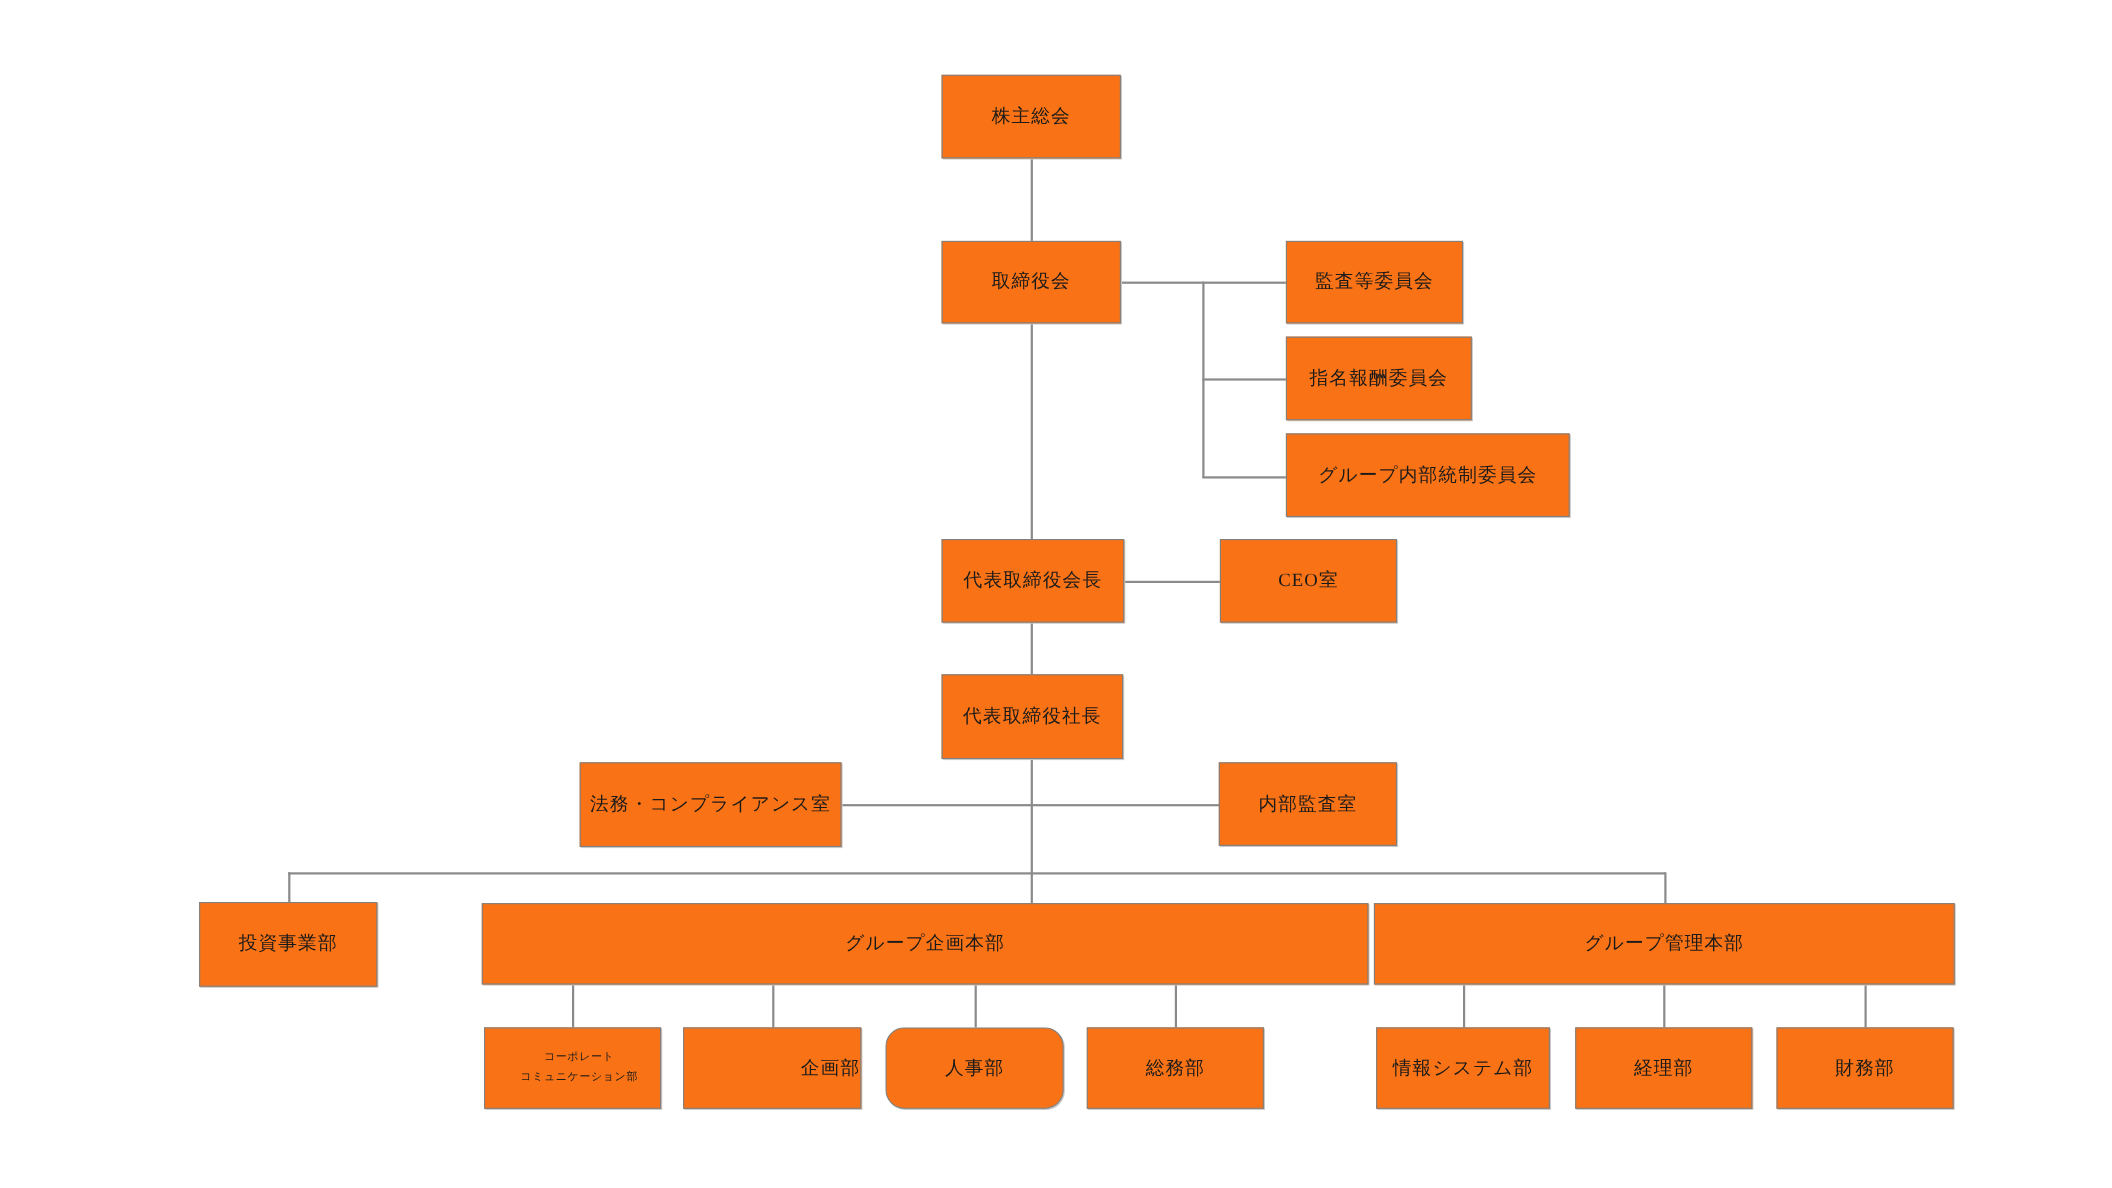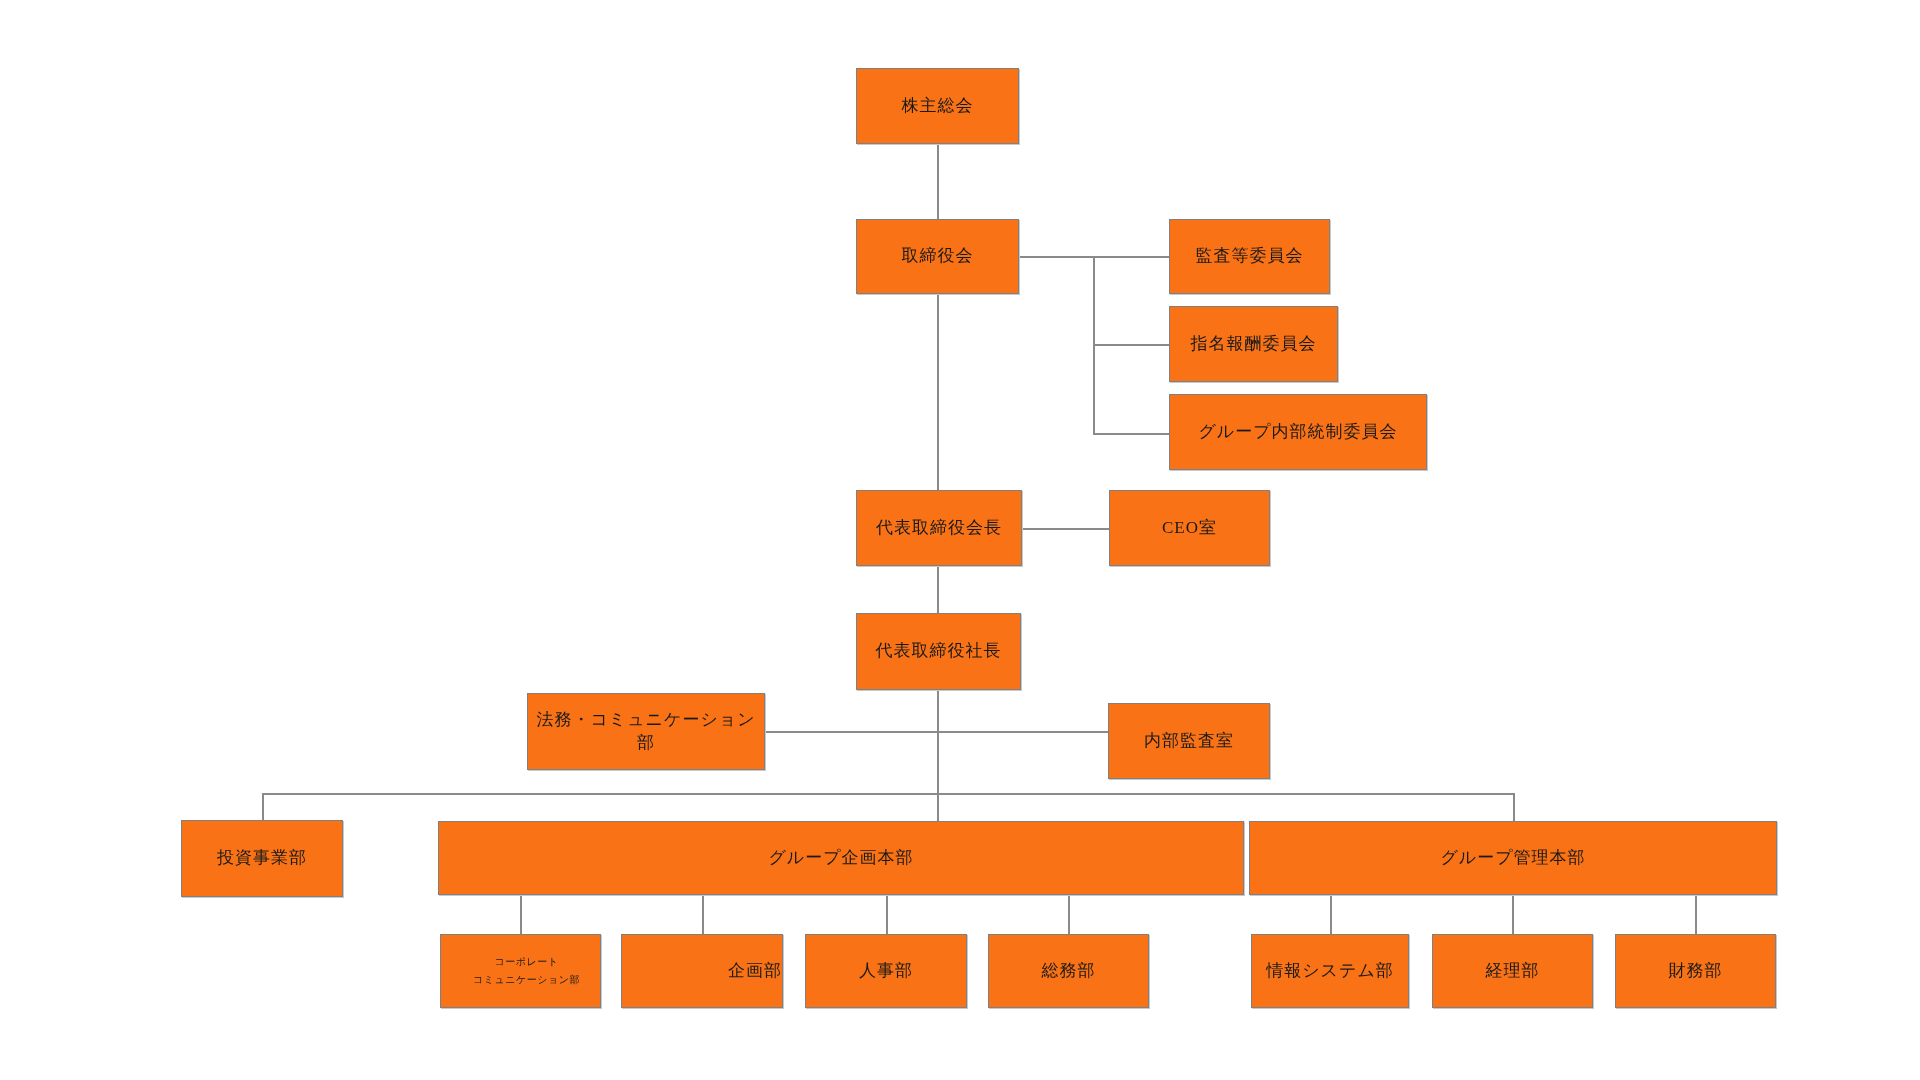--- a/index.html
+++ b/index.html
@@ -104,24 +104,24 @@
 
   <div class="node" style="left:1109px;top:490px;width:161px;height:76px;">
     <span>CEO室</span>
   </div>
 
   <div class="node" style="left:856px;top:613px;width:165px;height:77px;">
     <span>代表取締役社長</span>
   </div>
 
   <div class="node" style="left:527px;top:693px;width:238px;height:77px;">
-    <span>法務・コミュニケーション部</span>
+    <span>法務・コンプライアンス室</span>
   </div>
 
-  <div class="node" style="left:1108px;top:693px;width:162px;height:76px;margin-top:10px;">
+  <div class="node" style="left:1108px;top:693px;width:162px;height:76px;">
     <span>内部監査室</span>
   </div>
 
   <div class="node" style="left:181px;top:820px;width:162px;height:77px;">
     <span>投資事業部</span>
   </div>
 
   <div class="node" style="left:438px;top:821px;width:806px;height:74px;">
     <span>グループ企画本部</span>
   </div>
@@ -132,21 +132,21 @@
 
   <div class="node small" style="left:440px;top:934px;width:161px;height:74px;">
     <span>コーポレート</span>
     <span>コミュニケーション部</span>
   </div>
 
   <div class="node" style="left:621px;top:934px;width:162px;height:74px;align-items:flex-end;">
     <span>企画部</span>
   </div>
 
-  <div class="node" style="left:805px;top:934px;width:162px;height:74px;">
+  <div class="node" style="left:805px;top:934px;width:162px;height:74px;border-radius:17px;">
     <span>人事部</span>
   </div>
 
   <div class="node" style="left:988px;top:934px;width:161px;height:74px;">
     <span>総務部</span>
   </div>
 
   <div class="node" style="left:1251px;top:934px;width:158px;height:74px;">
     <span>情報システム部</span>
   </div>

